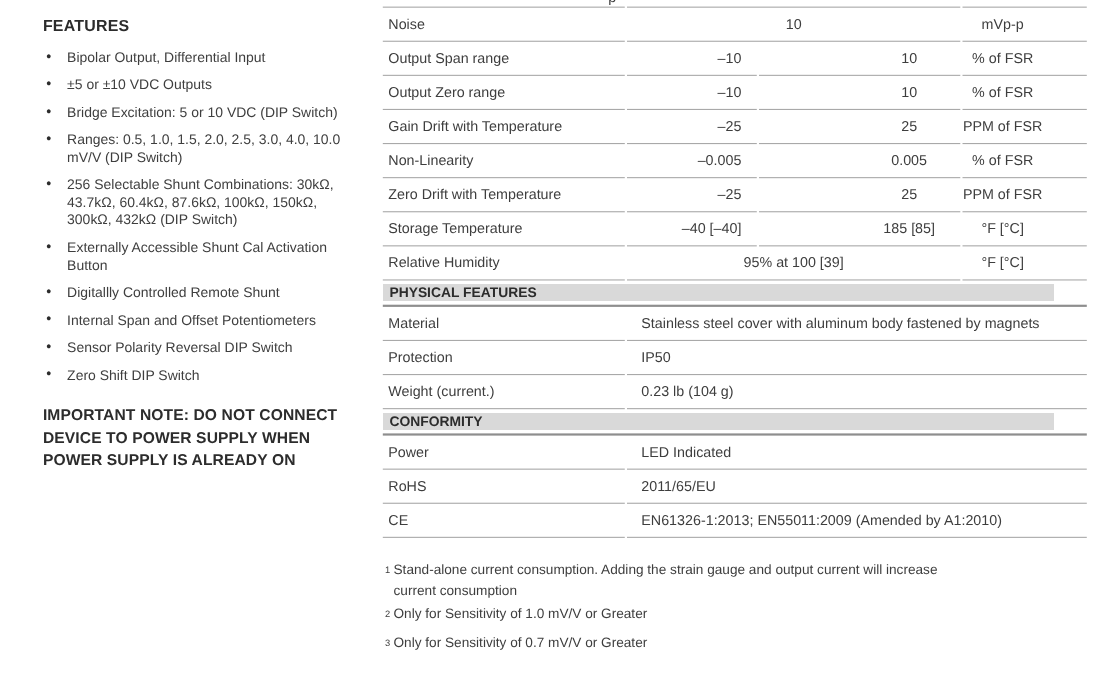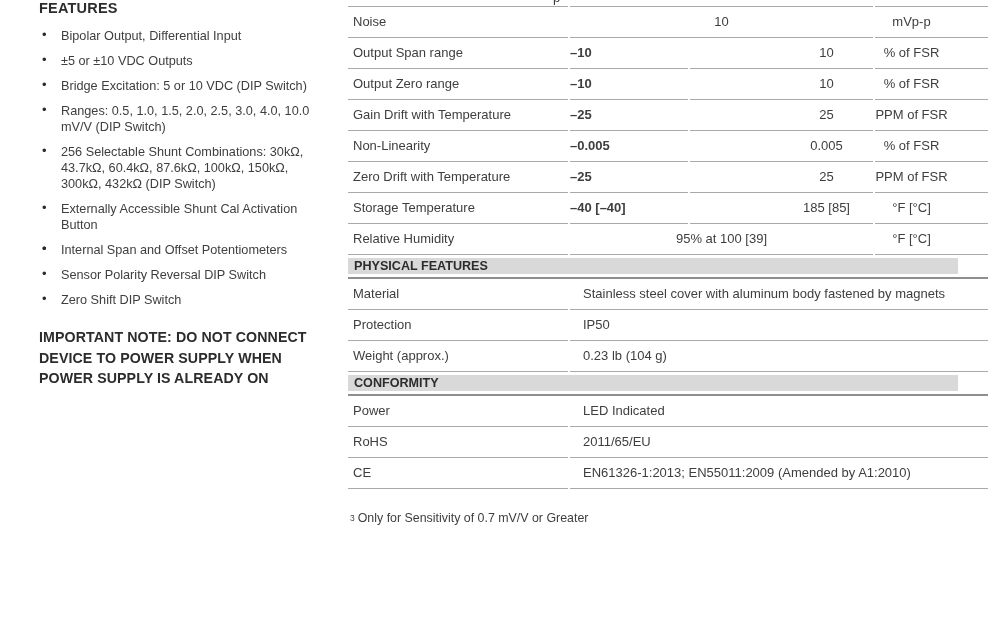--- a/index.html
+++ b/index.html
@@ -8,21 +8,21 @@
   }
   html,body{margin:0;padding:0;}
   body{
     width:1001px;height:625px;background:var(--page_bg);
     font-family:"Liberation Sans", sans-serif;color:var(--text);
     position:relative;overflow:hidden;
   }
   .page{position:absolute;inset:0;}
 
   
-  .left-col{position:absolute;left:39px;top:0;width:302px;}
+  .left-col{position:absolute;left:39px;top:16px;width:302px;}
   .features-heading{font-size:14.5px;font-weight:bold;color:var(--heading);letter-spacing:.2px;}
   .feature-list{list-style:none;margin:12px 0 0 0;padding:0;}
   .feature-item{
     position:relative;padding-left:22px;font-size:12.7px;line-height:16px;
     margin-bottom:9px;white-space:pre-line;
   }
   .bullet{position:absolute;left:3px;top:-1px;font-size:13px;color:var(--heading);}
   .important-note{
     margin-top:19px;font-size:14.2px;line-height:20.5px;font-weight:bold;
     color:var(--heading);white-space:pre-line;letter-spacing:.1px;
@@ -32,21 +32,21 @@
   .right-col{position:absolute;left:346px;top:0;width:650px;}
   .remnant{position:relative;height:6px;overflow:hidden;}
   .remnant span{position:absolute;left:207px;top:-10px;font-size:13px;color:var(--text);}
   table.spec-table{border-collapse:separate;border-spacing:2px 0;width:644px;table-layout:fixed;}
   .spec-table td{
     font-size:13px;color:var(--text);padding:7px 0;line-height:16px;
     border-bottom:1px solid var(--border);vertical-align:middle;white-space:nowrap;overflow:visible;
   }
   tr.first-row td{border-top:1px solid var(--border);}
   td.param{text-align:left;padding-left:5px;}
-  td.min{text-align:left;padding-right:14px;font-weight:bold;}
+  td.min{text-align:right;padding-right:14px;}
   td.max{text-align:center;padding-left:90px;}
   td.units{text-align:center;padding-right:40px;}
   td.cspan{text-align:center;}
   td.val{text-align:left;padding-left:13px;}
   td.band{
     background:var(--band_bg);background-clip:content-box;
     padding:3px 30px 3px 0;border-bottom:2px solid var(--band_border);
     font-weight:bold;font-size:12.6px;color:var(--heading);margin-left:14px;
   }
   td.band .band-title{margin-left:6px;}
@@ -68,21 +68,21 @@
         <li class="feature-item"><span class="bullet">•</span><span>Bipolar Output, Differential Input</span></li>
         <li class="feature-item"><span class="bullet">•</span><span>±5 or ±10 VDC Outputs</span></li>
         <li class="feature-item"><span class="bullet">•</span><span>Bridge Excitation: 5 or 10 VDC (DIP Switch)</span></li>
         <li class="feature-item"><span class="bullet">•</span><span>Ranges: 0.5, 1.0, 1.5, 2.0, 2.5, 3.0, 4.0, 10.0
 mV/V (DIP Switch)</span></li>
         <li class="feature-item"><span class="bullet">•</span><span>256 Selectable Shunt Combinations: 30kΩ,
 43.7kΩ, 60.4kΩ, 87.6kΩ, 100kΩ, 150kΩ,
 300kΩ, 432kΩ (DIP Switch)</span></li>
         <li class="feature-item"><span class="bullet">•</span><span>Externally Accessible Shunt Cal Activation
 Button</span></li>
-        <li class="feature-item"><span class="bullet">•</span></li>
+        <li class="feature-item"><span class="bullet">•</span><span>Digitallly Controlled Remote Shunt</span></li>
         <li class="feature-item"><span class="bullet">•</span><span>Internal Span and Offset Potentiometers</span></li>
         <li class="feature-item"><span class="bullet">•</span><span>Sensor Polarity Reversal DIP Switch</span></li>
         <li class="feature-item"><span class="bullet">•</span><span>Zero Shift DIP Switch</span></li>
       </ul>
     <div class="important-note">IMPORTANT NOTE: DO NOT CONNECT
 DEVICE TO POWER SUPPLY WHEN
 POWER SUPPLY IS ALREADY ON</div>
   </div>
 
   <div class="right-col">
@@ -148,38 +148,41 @@
           </tr>
           <tr>
             <td class="param">Material</td>
             <td class="val" colspan="3">Stainless steel cover with aluminum body fastened by magnets</td>
           </tr>
           <tr>
             <td class="param">Protection</td>
             <td class="val" colspan="3">IP50</td>
           </tr>
           <tr>
-            <td class="param">Weight (approx.)</td>
+            <td class="param">Weight (current.)</td>
             <td class="val" colspan="3">0.23 lb (104 g)</td>
           </tr>
           <tr>
             <td class="band" colspan="4"><span class="band-title">CONFORMITY</span></td>
           </tr>
           <tr>
             <td class="param">Power</td>
             <td class="val" colspan="3">LED Indicated</td>
           </tr>
           <tr>
             <td class="param">RoHS</td>
             <td class="val" colspan="3">2011/65/EU</td>
           </tr>
           <tr>
             <td class="param">CE</td>
             <td class="val" colspan="3">EN61326-1:2013; EN55011:2009 (Amended by A1:2010)</td>
           </tr>
         </tbody>
     </table>
     <div class="footnotes">
+        <div class="footnote"><span class="fn-marker">1</span><span class="fn-text">Stand-alone current consumption. Adding the strain gauge and output current will increase
+current consumption</span></div>
+        <div class="footnote"><span class="fn-marker">2</span><span class="fn-text">Only for Sensitivity of 1.0 mV/V or Greater</span></div>
         <div class="footnote"><span class="fn-marker">3</span><span class="fn-text">Only for Sensitivity of 0.7 mV/V or Greater</span></div>
       </div>
   </div>
 
 </div>
 
 </body></html>

